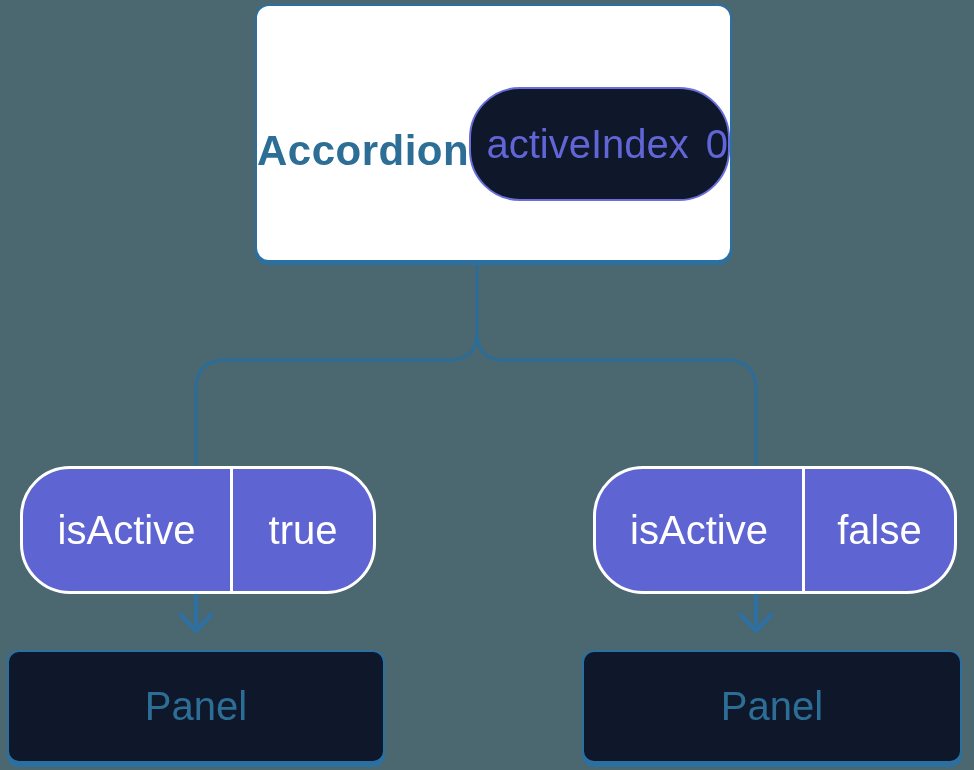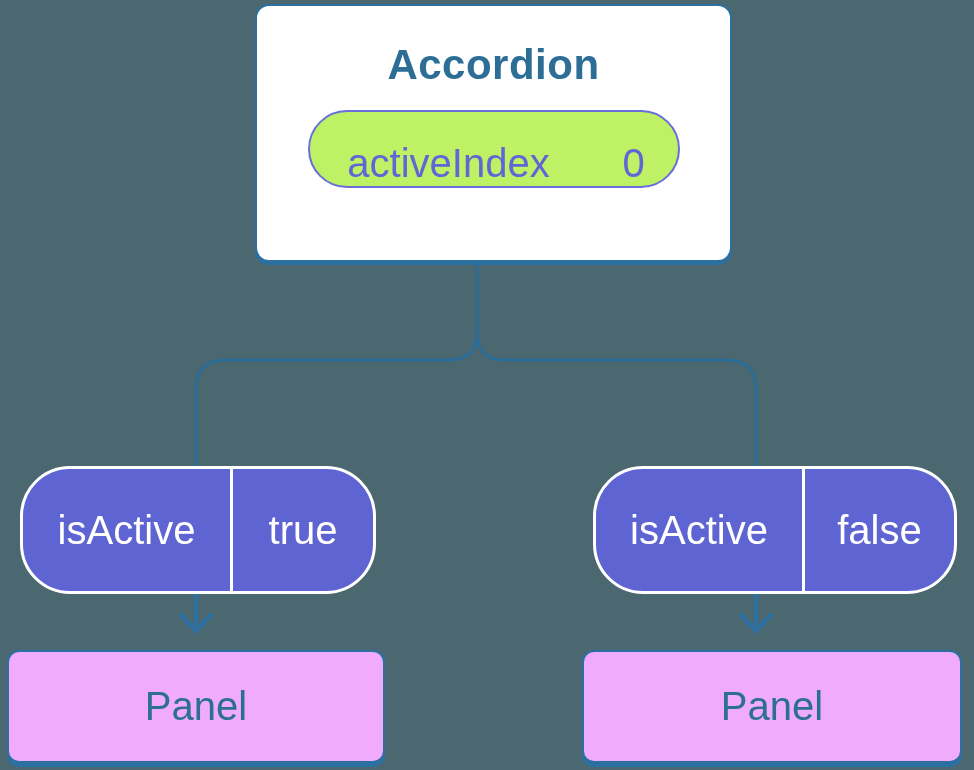--- a/index.html
+++ b/index.html
@@ -24,40 +24,39 @@
   .root-card {
     position: absolute;
     left: 255px; top: 4px;
     width: 477px; height: 258px;
     box-sizing: border-box;
     background: #ffffff;
     border: 2px solid #2C70A2;
     box-shadow: 0 3px 0 0 #2C70A2;
     border-radius: 14px;
     display: flex;
-    flex-direction: column;
     align-items: center;
   }
   .root-title {
     margin-top: 36px;
     font-size: 42px;
     font-weight: 600;
     letter-spacing: 0.5px;
     color: #2D6E96;
     line-height: 1.1;
   }
   .state-pill {
     margin-top: 22px;
-    width: 372px; height: 78px;
+    width: 372px; height: 114px;
     box-sizing: border-box;
     border: 2px solid #696ED9;
     border-radius: 51px;
-    background: #bef264;
+    background: #0f172a;
     display: flex;
-    align-items: flex-end;
+    align-items: center;
     overflow: hidden;
   }
   .state-pill .cell {
     display: flex;
     align-items: center;
     justify-content: center;
     font-size: 40px;
     color: #6165D6;
   }
   .state-pill .cell.name  { width: 278px; }
@@ -92,21 +91,21 @@
   .prop-pill.right .cell.name  { width: 206px; }
   .prop-pill.right .cell.value { flex: 1; text-align: center; }
   .prop-pill .vdiv { width: 3px; background: #ffffff; }
 
   
   .panel-card {
     position: absolute;
     top: 650px;
     height: 113px;
     box-sizing: border-box;
-    background: #f0abfc;
+    background: #0f172a;
     border: 2px solid #2C70A2;
     box-shadow: 0 4px 0 0 #2C70A2;
     border-radius: 12px;
     display: flex;
     align-items: center;
     justify-content: center;
     font-size: 40px;
     font-weight: 500;
     color: #2D6E96;
   }

